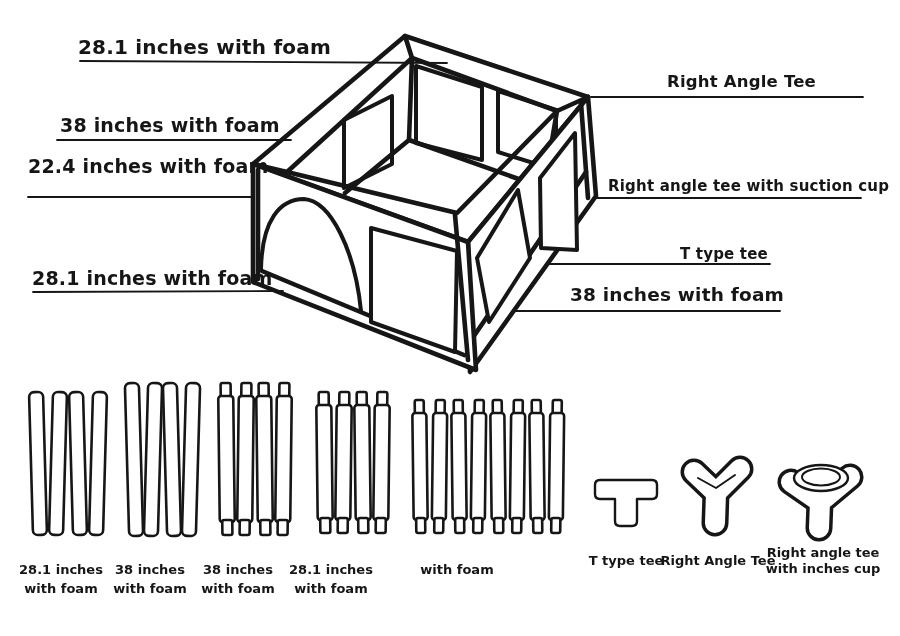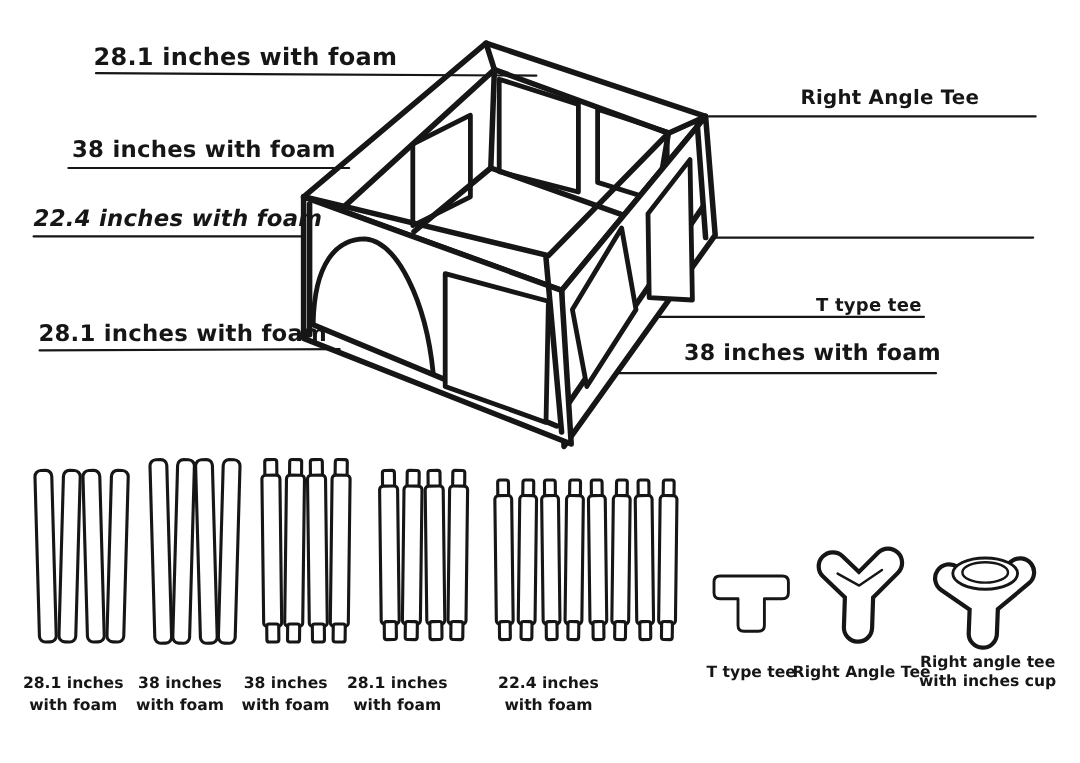--- a/index.html
+++ b/index.html
@@ -193,45 +193,45 @@
     <g>
       <path d="M791,482 L820,502 L850,477 M820,502 L819,528" stroke="#161616" stroke-width="27" fill="none" stroke-linecap="round" stroke-linejoin="round"></path>
       <path d="M791,482 L820,502 L850,477 M820,502 L819,528" stroke="#ffffff" stroke-width="20" fill="none" stroke-linecap="round" stroke-linejoin="round"></path>
       <ellipse cx="821" cy="478" rx="27" ry="13" fill="#ffffff" stroke="#161616" stroke-width="2.4"></ellipse>
       <ellipse cx="821" cy="477" rx="19" ry="8.5" fill="none" stroke="#161616" stroke-width="2"></ellipse>
     </g>
   </svg>
 
   <div class="callout co-big" style="left:78px;top:35px;font-size:20px;">28.1 inches with foam</div>
   <div class="callout co-big" style="left:60px;top:114px;">38 inches with foam</div>
-  <div class="callout co-big" style="left:28px;top:171px;font-style:italic;">22.4 inches with foam</div>
+  <div class="callout co-big" style="left:28px;top:155px;">22.4 inches with foam</div>
   <div class="callout co-big" style="left:32px;top:267px;">28.1 inches with foam</div>
 
   <div class="callout co-right" style="left:636px;width:180px;top:72px;font-size:16.5px;">Right Angle Tee</div>
+  <div class="callout co-right" style="left:608px;width:250px;top:177px;font-size:15px;">Right angle tee with suction cup</div>
   <div class="callout co-right" style="left:618px;width:150px;top:245px;font-size:15px;">T type tee</div>
   <div class="callout co-right" style="left:570px;width:205px;top:284px;font-size:18.5px;">38 inches with foam</div>
 
   <div class="group-label" style="left:-4px;width:130px;top:560px;">
     <span>28.1 inches</span>
     <span>with foam</span>
   </div>
   <div class="group-label" style="left:85px;width:130px;top:560px;">
     <span>38 inches</span>
     <span>with foam</span>
   </div>
   <div class="group-label" style="left:173px;width:130px;top:560px;">
     <span>38 inches</span>
     <span>with foam</span>
   </div>
   <div class="group-label" style="left:266px;width:130px;top:560px;">
     <span>28.1 inches</span>
     <span>with foam</span>
   </div>
   <div class="group-label" style="left:392px;width:130px;top:560px;">
-    <span>22.4 inches</span>
     <span>with foam</span>
   </div>
 
   <div class="group-label" style="left:561px;width:130px;top:551px;">
     <span>T type tee</span>
   </div>
   <div class="group-label" style="left:653px;width:130px;top:551px;">
     <span>Right Angle Tee</span>
   </div>
   <div class="group-label" style="left:757px;width:132px;top:545px;line-height:16px;">

